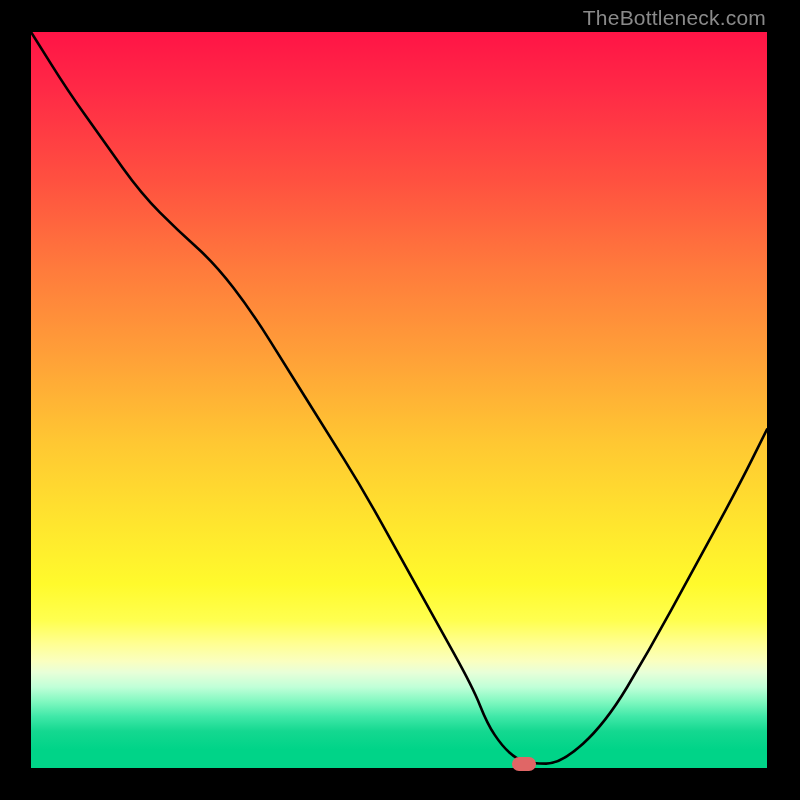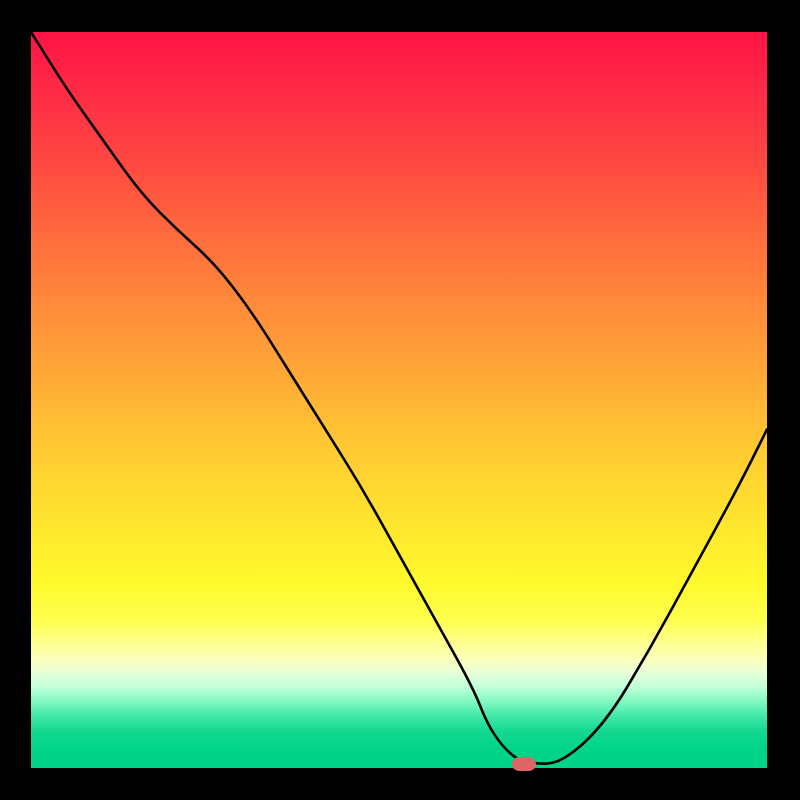--- a/index.html
+++ b/index.html
@@ -75,14 +75,15 @@
 
 <div class="chart-container">
 
   <div class="plot-area">
     <svg class="curve" viewBox="0 0 736 736" preserveAspectRatio="none">
       <path id="curve-path" d="M 0.0 0.0 Q 0.0 0.0 18.4 29.4 Q 36.8 58.9 55.2 84.6 Q 73.6 110.4 92.0 136.2 Q 110.4 161.9 128.8 180.3 Q 147.2 198.7 165.6 215.3 Q 184.0 231.8 202.4 255.8 Q 220.8 279.7 239.2 309.1 Q 257.6 338.6 276.0 368.0 Q 294.4 397.4 312.8 426.9 Q 331.2 456.3 349.6 489.4 Q 368.0 522.6 386.4 555.7 Q 404.8 588.8 423.2 621.9 Q 441.6 655.0 449.0 673.4 Q 456.3 691.8 463.7 702.9 Q 471.0 713.9 478.4 720.5 Q 485.8 727.2 493.1 729.4 Q 500.5 731.6 515.2 731.6 Q 529.9 731.6 552.0 711.7 Q 574.1 691.8 596.2 655.0 Q 618.2 618.2 640.3 577.8 Q 662.4 537.3 684.5 496.8 Q 706.6 456.3 721.3 426.9 T 736.0 397.4" fill="none" stroke="#000" stroke-width="2.6" stroke-linejoin="round" stroke-linecap="round"></path>
     </svg>
     <div id="min-marker" class="marker" style="left: 493.12px; top: 731.584px; background: rgb(224, 102, 102);"></div>
   </div>
 
+  <div class="watermark">TheBottleneck.com</div>
 
 </div>
 
 </body></html>

